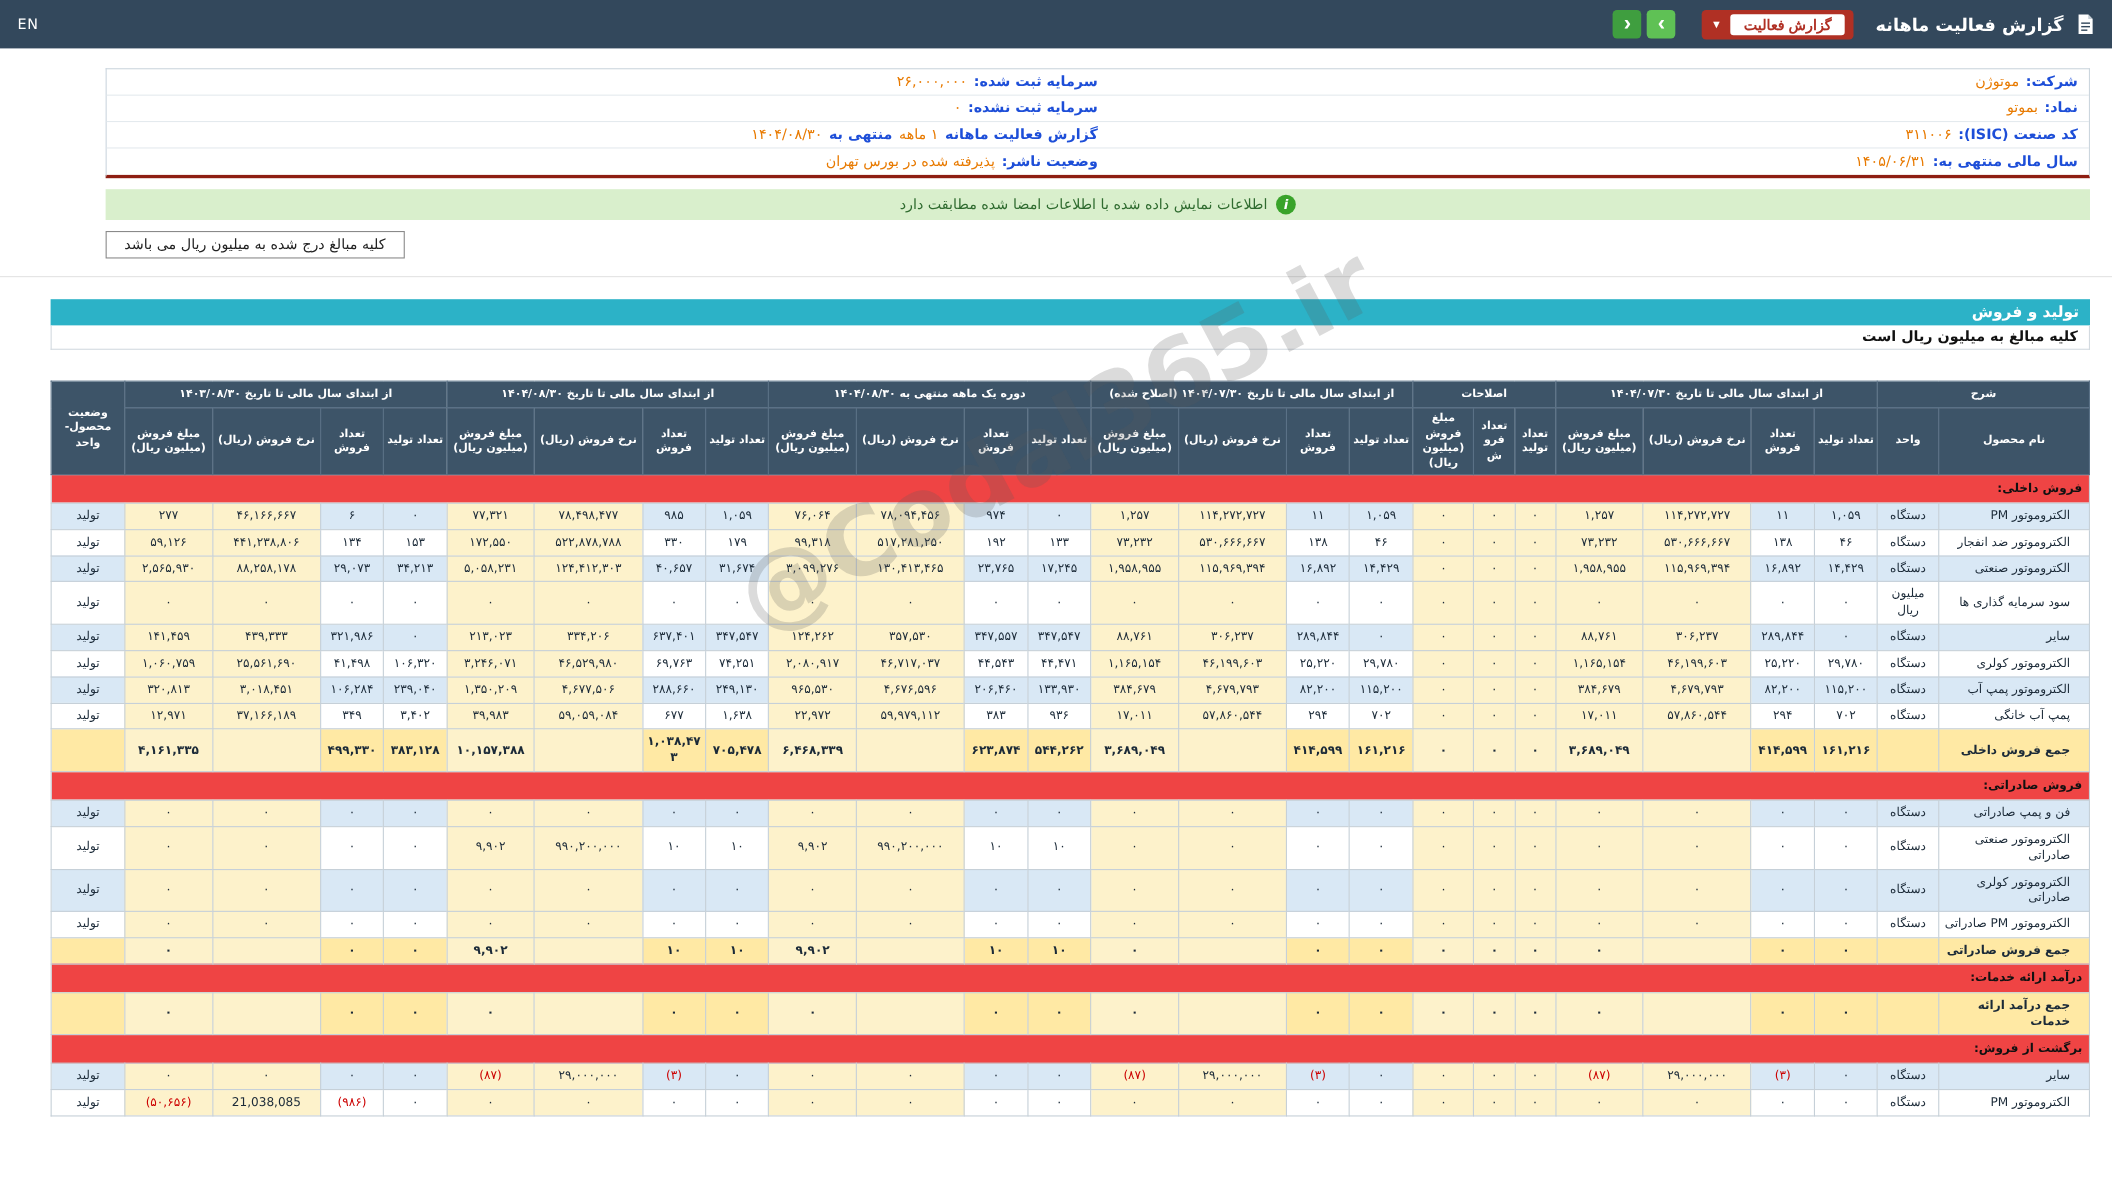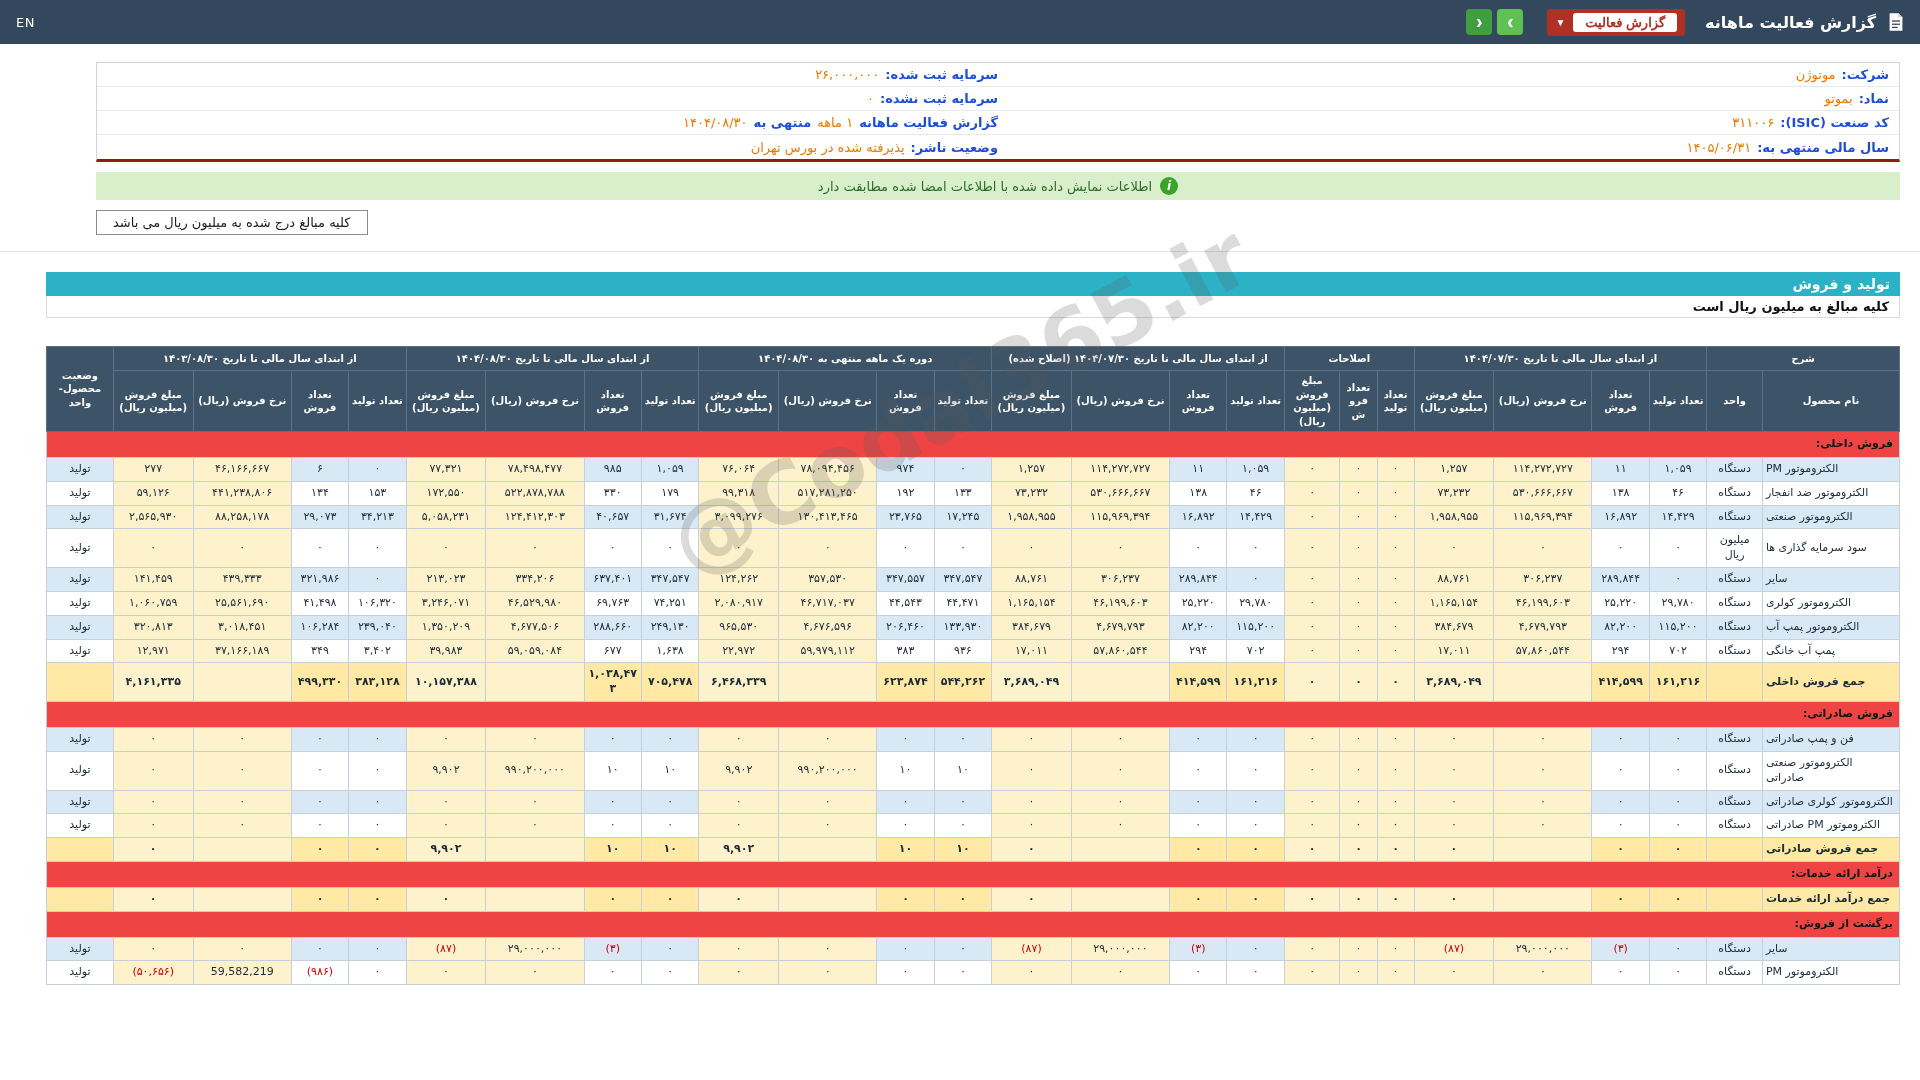--- a/index.html
+++ b/index.html
@@ -47,21 +47,21 @@
   .section-bar{background:#2cb2c7;color:#fff;font-weight:bold;font-size:14px;padding:4px 10px}
   .section-sub{border:1px solid #d3dae0;border-top:none;background:#fff;color:#111;font-weight:bold;font-size:13px;padding:3px 10px}
 
   
   .table-wrap{margin:28px 20px 0 46px;position:relative}
   table.report{width:100%;border-collapse:collapse;table-layout:fixed}
   .report th{background:#3d5468;color:#fff;border:1px solid #5a7186;font-weight:bold;padding:3px 2px;font-size:10px;line-height:1.35;text-align:center;word-wrap:break-word}
   .report .group-h{height:24px}
   .report .sub-h{height:46px;vertical-align:middle}
   .report td{border:1px solid #c6d0d8;padding:4px 3px;text-align:center;font-size:11px;color:#1b2a38;line-height:1.35;word-wrap:break-word}
-  .report .cell-name{text-align:left;padding-right:6px}
+  .report .cell-name{text-align:right;padding-right:17px}
   .row-base td{background:#fff}
   .row-alt td{background:#d9e8f5}
   .report td.cream{background:#fdf2cb}
   .row-total td{background:#ffe9a4;font-weight:bold}
   .row-section td{background:#ef4444;text-align:right;font-weight:bold;color:#111;padding:5px 6px}
   .report td.neg{color:#cc0000}
 
   
   .watermark{position:absolute;top:350px;left:620px;width:680px;text-align:center;transform:rotate(-28deg);
     font-size:86px;font-weight:bold;color:rgba(90,90,90,.22);z-index:9;direction:ltr;pointer-events:none;white-space:nowrap}
@@ -700,21 +700,21 @@
           <td class="cell-num">۰</td>
           <td class="cell-num">۰</td>
           <td class="cell-num cream">۰</td>
           <td class="cell-num cream">۰</td>
           <td class="cell-num">۰</td>
           <td class="cell-num">۰</td>
           <td class="cell-num cream">۰</td>
           <td class="cell-num cream">۰</td>
           <td class="cell-num">۰</td>
           <td class="cell-num neg">(۹۸۶)</td>
-          <td class="cell-num cream">59,582,219</td>
+          <td class="cell-num cream">21,038,085</td>
           <td class="cell-num cream neg">(۵۰,۶۵۶)</td>
           <td class="cell-num">تولید</td>
         </tr>
       </tbody>
   </table>
 </div>
 
 <div class="watermark">@Codal365.ir</div>
 
 </body></html>

